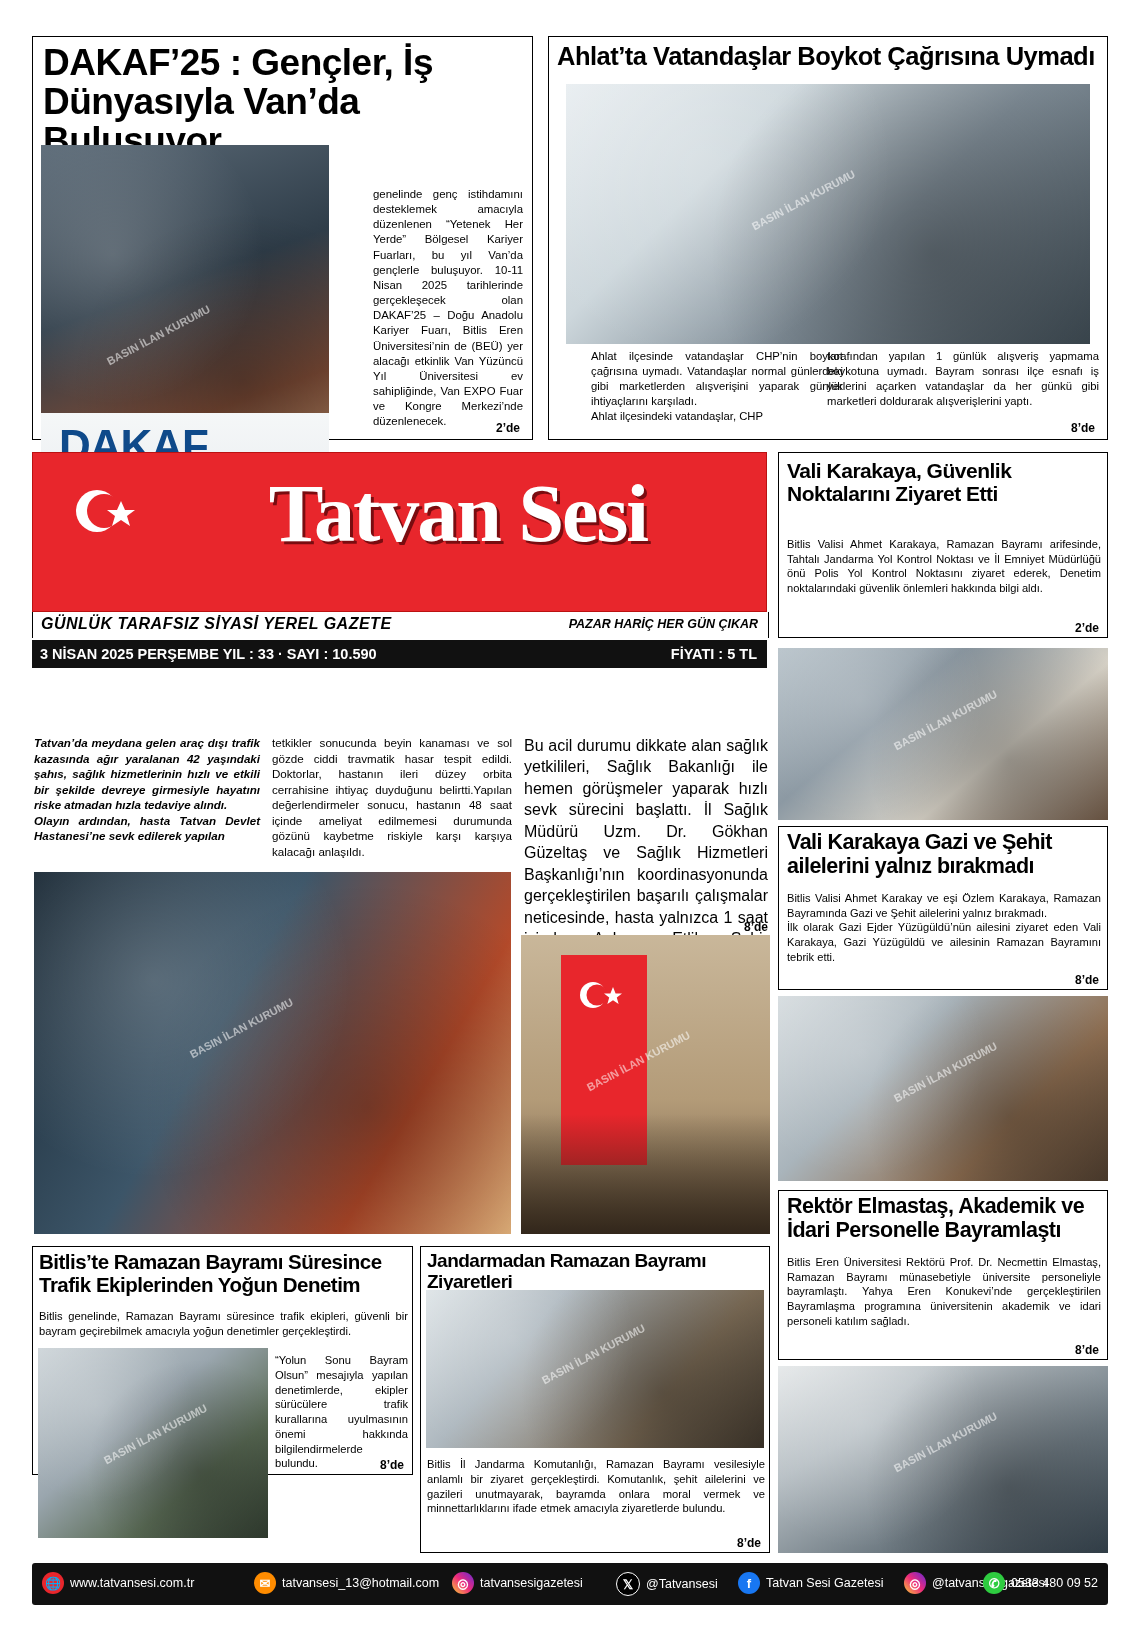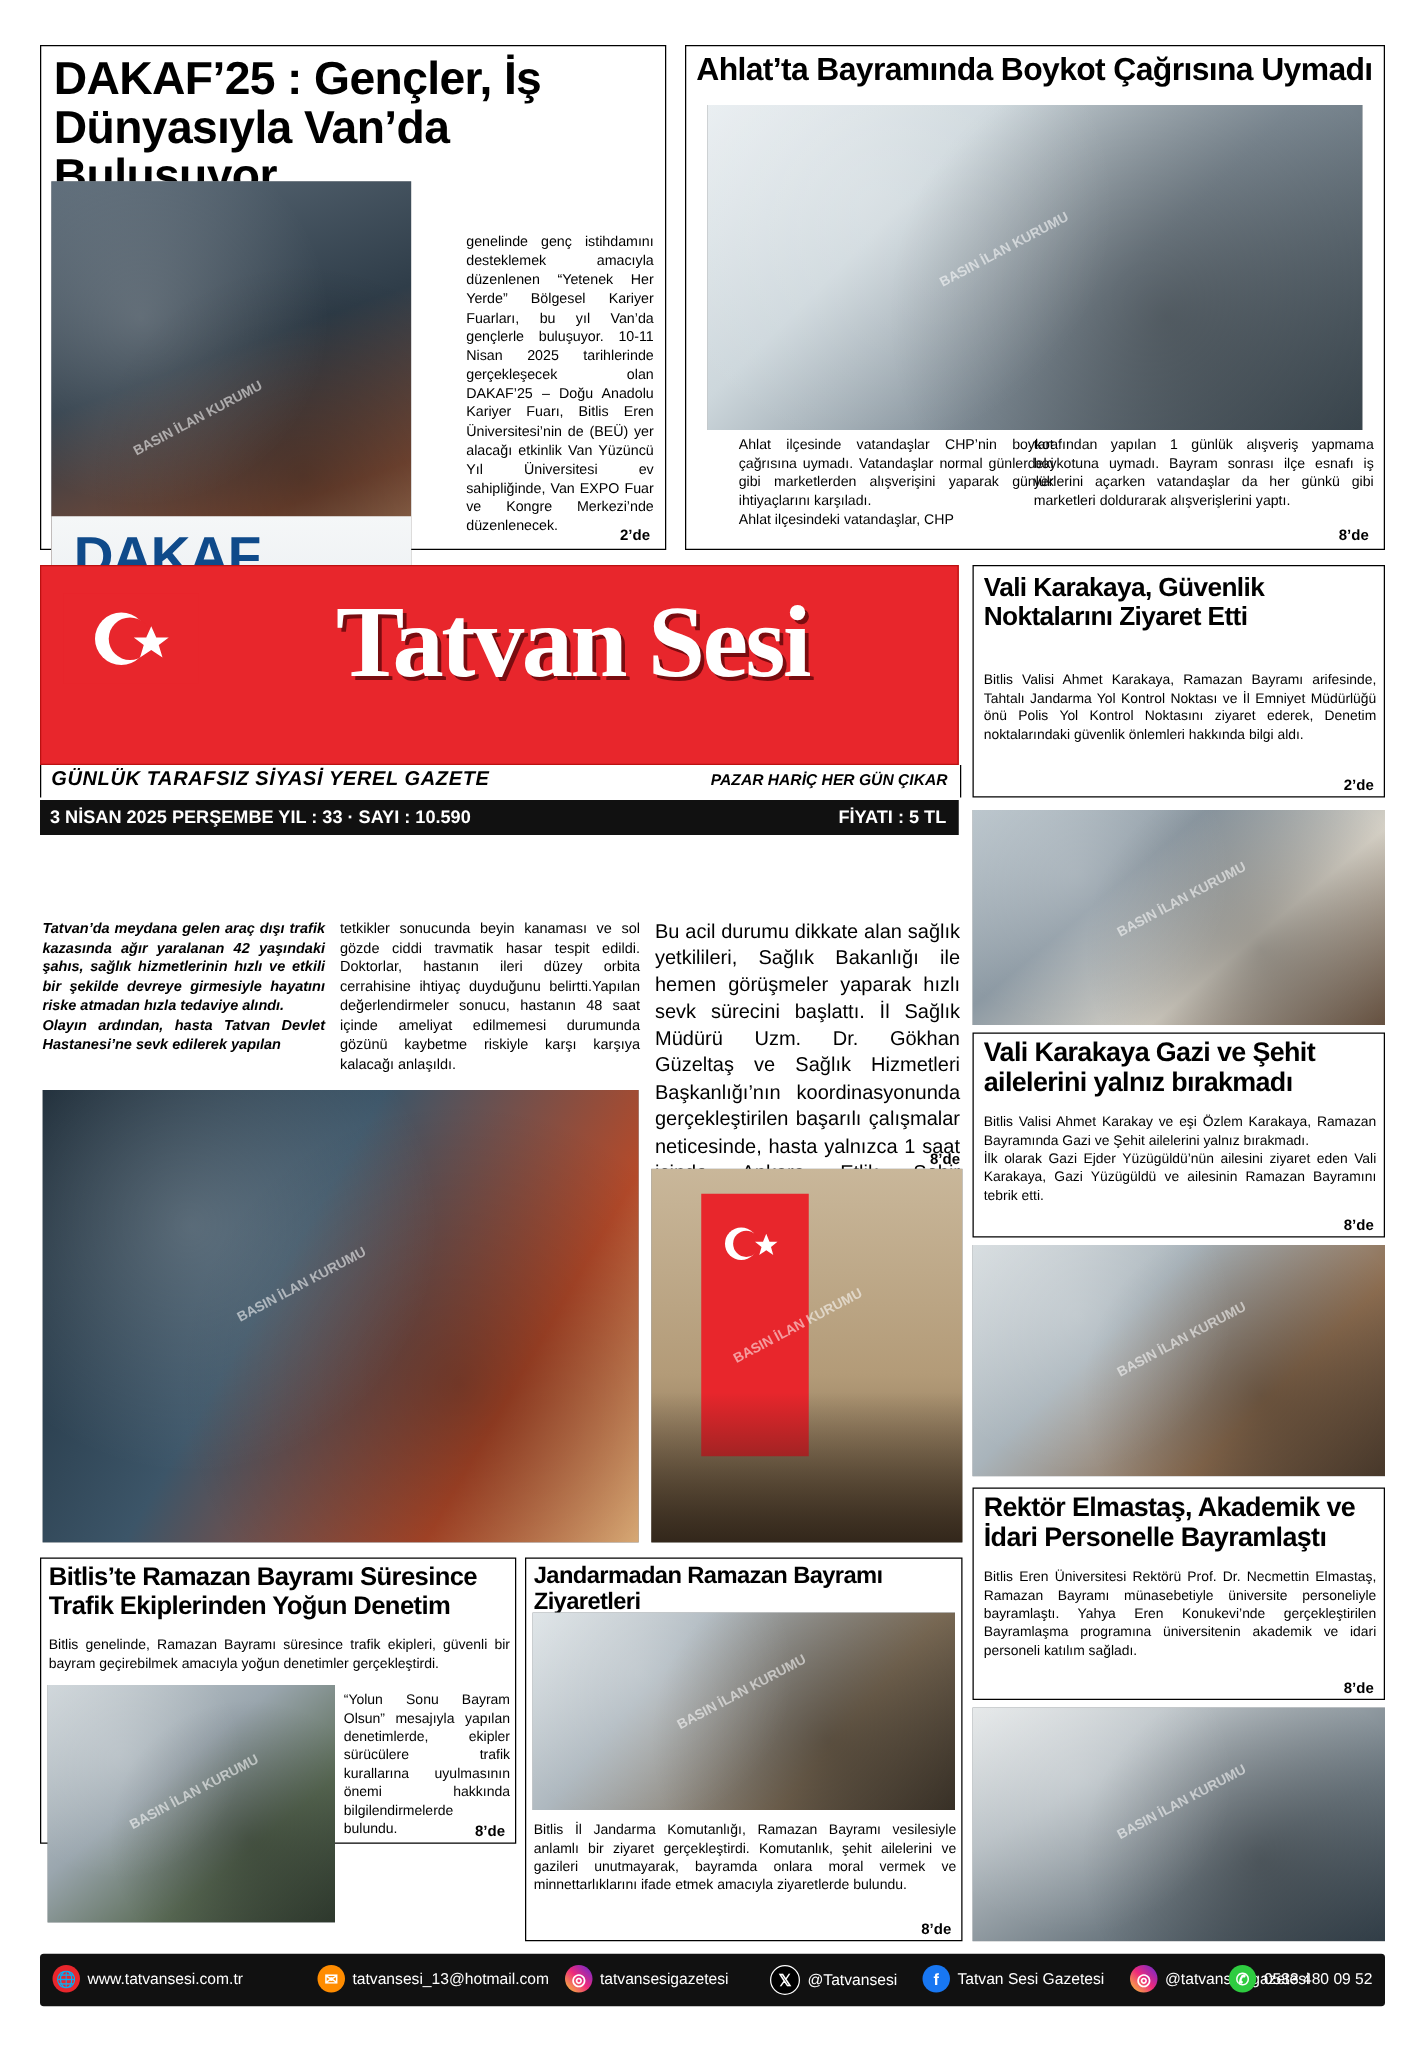--- a/index.html
+++ b/index.html
@@ -151,21 +151,21 @@
     <div class="photo-overlay"></div>
     <div id="dakaf-logo">
       <div class="lg">DAKAF</div>
       <div class="lg2">Doğu Anadolu Kariyer Fuarı</div>
       <div class="lg3">10-11 Nisan 2025 / VAN</div>
     </div>
     <div class="wm" style="left:60px;top:184px;">BASIN İLAN KURUMU</div>
   </div>
 
   <div class="box" id="ahlat-box">
-    <div id="ahlat-title" class="hl">Ahlat’ta Bayramında Boykot Çağrısına Uymadı</div>
+    <div id="ahlat-title" class="hl">Ahlat’ta Vatandaşlar Boykot Çağrısına Uymadı</div>
     <div id="ahlat-c1" class="body-txt" style="white-space:pre-line;margin-left:32px;">Ahlat ilçesinde vatandaşlar CHP’nin boykot çağrısına uymadı. Vatandaşlar normal günlerdeki gibi marketlerden alışverişini yaparak günlük ihtiyaçlarını karşıladı.
 Ahlat ilçesindeki vatandaşlar, CHP</div>
     <div id="ahlat-c2" class="body-txt">tarafından yapılan 1 günlük alışveriş yapmama boykotuna uymadı. Bayram sonrası ilçe esnafı iş yerlerini açarken vatandaşlar da her günkü gibi marketleri doldurarak alışverişlerini yaptı.</div>
     <div id="ahlat-pg" class="pg">8’de</div>
   </div>
   <div class="photo" id="ahlat-photo">
     <div class="ph-inner p2"></div>
     <div class="photo-overlay"></div>
     <div class="wm" style="left:180px;top:110px;">BASIN İLAN KURUMU</div>
   </div>

